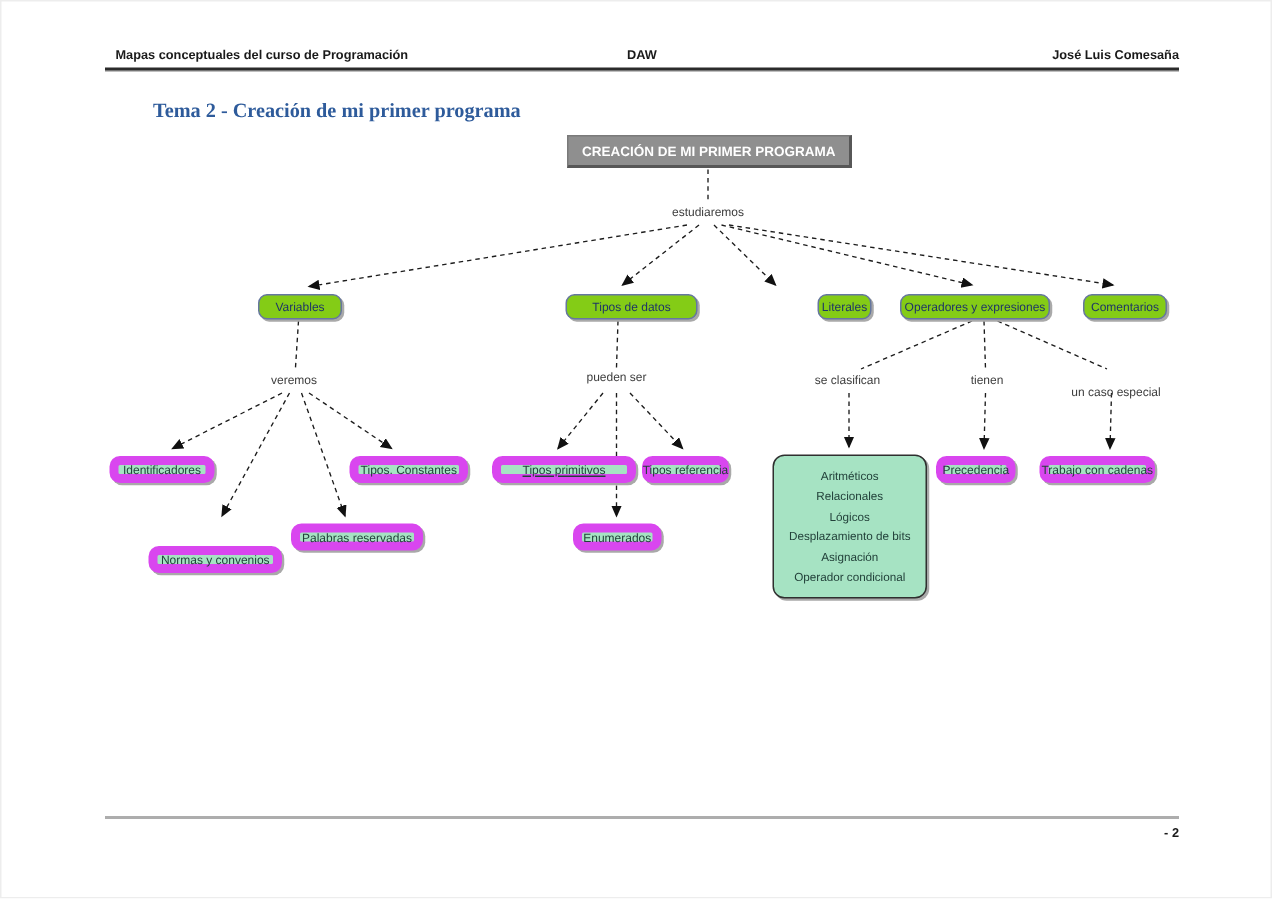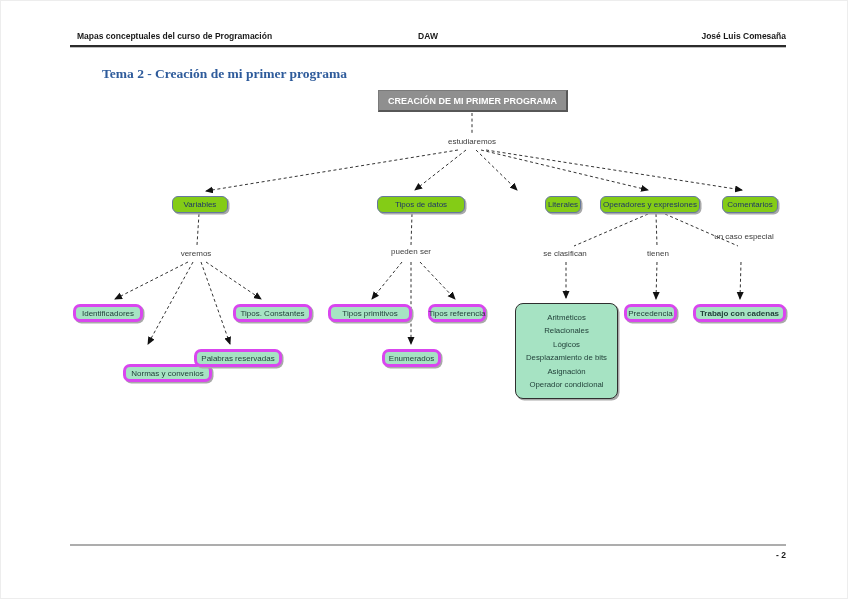--- a/index.html
+++ b/index.html
@@ -25,21 +25,21 @@
     left:378px;top:90px;width:190px;height:22px;
     background:#8f8f8f;color:#ffffff;font-weight:bold;font-size:9px;
     border:1px solid #7a7a7a;border-right:2px solid #575757;border-bottom:2px solid #575757;
   }
   .node-blue{
     background:#84cc16;border:1px solid #66779f;border-radius:6px;
     color:#1f3567;font-size:8px;height:17px;top:196px;
     box-shadow:1.5px 1.5px 0 #a9a9a9;
   }
   .node-green{
-    background:#a6e3c3;border:3px solid #d946ef;border-radius:7px;
+    background:#a6e3c3;border:6px solid #d946ef;border-radius:7px;
     color:#22413a;font-size:8px;height:18px;
     box-shadow:1.5px 1.5px 0 #a9a9a9;
   }
   .node-green-big{
     position:absolute;left:515px;top:303px;width:103px;height:96px;
     background:#a6e3c3;border:1px solid #2f2f2f;border-radius:8px;
     color:#22413a;font-size:7.8px;text-align:center;box-sizing:border-box;
     display:flex;flex-direction:column;justify-content:center;gap:4.5px;
     box-shadow:1.5px 1.5px 0 #a9a9a9;
   }
@@ -101,30 +101,30 @@
   <div class="node node-blue" style="left:172px;width:56px;">Variables</div>
   <div class="node node-blue" style="left:377px;width:88px;">Tipos de datos</div>
   <div class="node node-blue" style="left:497px;width:36px;margin-left:48px;">Literales</div>
   <div class="node node-blue" style="left:600px;width:100px;">Operadores y expresiones</div>
   <div class="node node-blue" style="left:722px;width:56px;">Comentarios</div>
 
   <div class="link-label" style="left:166px;top:248px;width:60px;">veremos</div>
   <div class="link-label" style="left:376px;top:246px;width:70px;">pueden ser</div>
   <div class="link-label" style="left:530px;top:248px;width:70px;">se clasifican</div>
   <div class="link-label" style="left:628px;top:248px;width:60px;">tienen</div>
-  <div class="link-label" style="left:704px;top:231px;width:80px;">un caso especial</div>
+  <div class="link-label" style="left:704px;top:256px;width:80px;">un caso especial</div>
 
   <div class="node node-green" style="left:73px;top:304px;width:70px;">Identificadores</div>
   <div class="node node-green" style="left:233px;top:304px;width:79px;">Tipos. Constantes</div>
-  <div class="node node-green" style="left:328px;top:304px;width:84px;">Tipos primitivos</div>
+  <div class="node node-green" style="left:328px;top:304px;width:96px;text-decoration:underline;">Tipos primitivos</div>
   <div class="node node-green" style="left:428px;top:304px;width:58px;">Tipos referencia</div>
   <div class="node node-green" style="left:624px;top:304px;width:53px;">Precedencia</div>
-  <div class="node node-green" style="left:693px;top:304px;width:93px;font-weight:bold;">Trabajo con cadenas</div>
+  <div class="node node-green" style="left:693px;top:304px;width:77px;">Trabajo con cadenas</div>
 
-  <div class="node node-green" style="left:99px;top:364px;width:89px;margin-left:24px;">Normas y convenios</div>
+  <div class="node node-green" style="left:99px;top:364px;width:89px;">Normas y convenios</div>
   <div class="node node-green" style="left:194px;top:349px;width:88px;">Palabras reservadas</div>
   <div class="node node-green" style="left:382px;top:349px;width:59px;">Enumerados</div>
 
   <div class="node-green-big">
     <div>Aritméticos</div>
     <div>Relacionales</div>
     <div>Lógicos</div>
     <div>Desplazamiento de bits</div>
     <div>Asignación</div>
     <div>Operador condicional</div>

